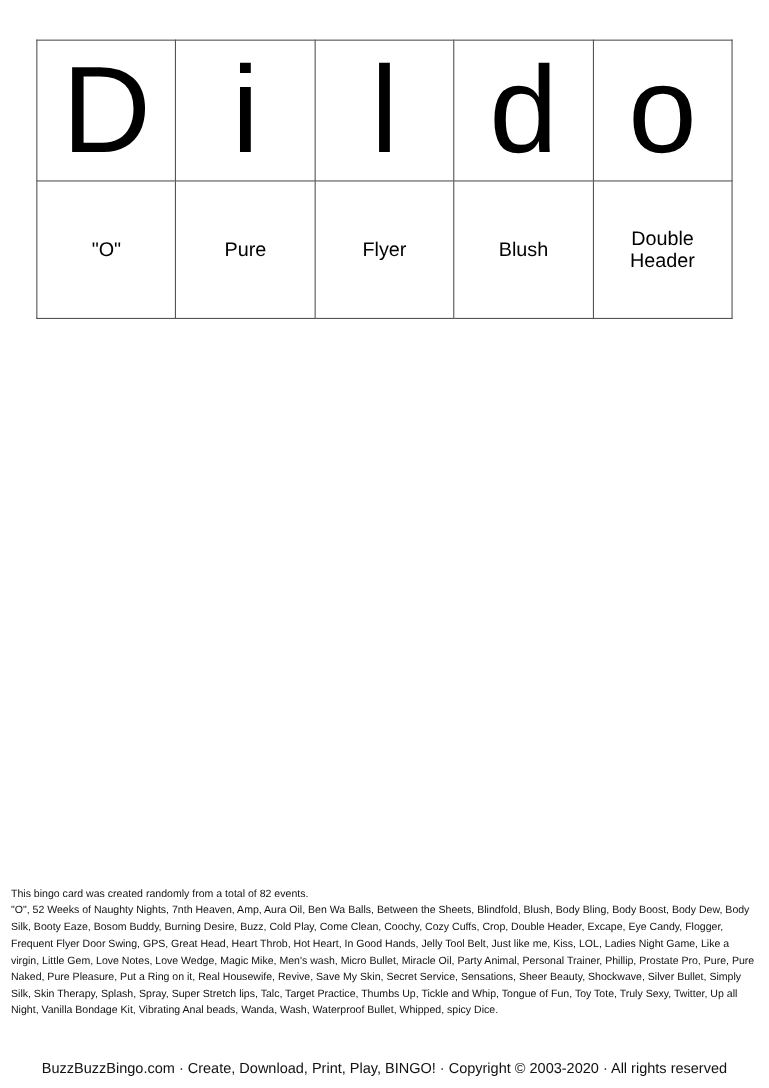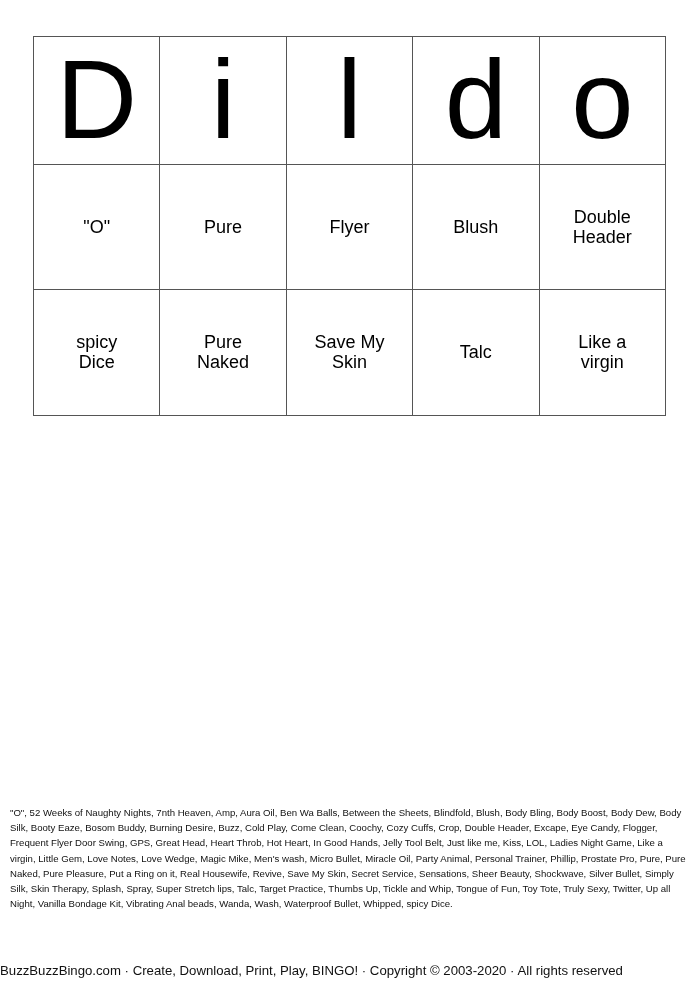--- a/index.html
+++ b/index.html
@@ -1,21 +1,21 @@
 <!DOCTYPE html>
 <html><head>
 <meta charset="utf-8">
 <style>
   html, body { margin:0; padding:0; background:#ffffff; }
   body { width:699px; height:989px; position:relative; font-family:"Liberation Sans", sans-serif; color:#000; overflow:hidden; }
   .grid { position:absolute; left:33px; top:36px; width:633px; border-collapse:collapse; table-layout:fixed; }
   .grid td { border:1px solid #555; width:126.6px; height:125.6px; text-align:center; vertical-align:middle; padding:0 4px; box-sizing:border-box; font-size:18px; line-height:20px; white-space:pre-line; }
   .grid th { border:1px solid #555; height:126.6px; font-weight:normal; font-size:112px; line-height:112px; text-align:center; vertical-align:middle; padding:0; }
   .info { position:absolute; left:10px; top:805px; width:680px; font-size:9.6px; line-height:15.2px; color:#111; }
-  .footer { position:absolute; left:0; top:963px; width:699px; font-size:13.2px; color:#111; }
+  .footer { position:absolute; left:0; top:963px; width:699px; text-align:center; font-size:13.2px; color:#111; }
 </style>
 </head>
 <body>
 
 <table class="grid">
   <tbody>
       <tr>
     <th>D</th>
     <th>i</th>
     <th>l</th>
@@ -23,31 +23,21 @@
     <th>o</th>
   </tr>
   <tr>
     <td>"O"</td>
     <td>Pure</td>
     <td>Flyer</td>
     <td>Blush</td>
     <td>Double
 Header</td>
   </tr>
-  <tr>
-    <td>spicy
-Dice</td>
-    <td>Pure
-Naked</td>
-    <td>Save My
-Skin</td>
-    <td>Talc</td>
-    <td>Like a
-virgin</td>
-  </tr>
 </tbody>
   </table>
 
 <div class="info">
+  <div>This bingo card was created randomly from a total of 82 events.</div>
   <div>"O", 52 Weeks of Naughty Nights, 7nth Heaven, Amp, Aura Oil, Ben Wa Balls, Between the Sheets, Blindfold, Blush, Body Bling, Body Boost, Body Dew, Body Silk, Booty Eaze, Bosom Buddy, Burning Desire, Buzz, Cold Play, Come Clean, Coochy, Cozy Cuffs, Crop, Double Header, Excape, Eye Candy, Flogger, Frequent Flyer Door Swing, GPS, Great Head, Heart Throb, Hot Heart, In Good Hands, Jelly Tool Belt, Just like me, Kiss, LOL, Ladies Night Game, Like a virgin, Little Gem, Love Notes, Love Wedge, Magic Mike, Men's wash, Micro Bullet, Miracle Oil, Party Animal, Personal Trainer, Phillip, Prostate Pro, Pure, Pure Naked, Pure Pleasure, Put a Ring on it, Real Housewife, Revive, Save My Skin, Secret Service, Sensations, Sheer Beauty, Shockwave, Silver Bullet, Simply Silk, Skin Therapy, Splash, Spray, Super Stretch lips, Talc, Target Practice, Thumbs Up, Tickle and Whip, Tongue of Fun, Toy Tote, Truly Sexy, Twitter, Up all Night, Vanilla Bondage Kit, Vibrating Anal beads, Wanda, Wash, Waterproof Bullet, Whipped, spicy Dice.</div>
 </div>
 
 <div class="footer">BuzzBuzzBingo.com · Create, Download, Print, Play, BINGO! · Copyright © 2003-2020 · All rights reserved</div>
 
 </body></html>

